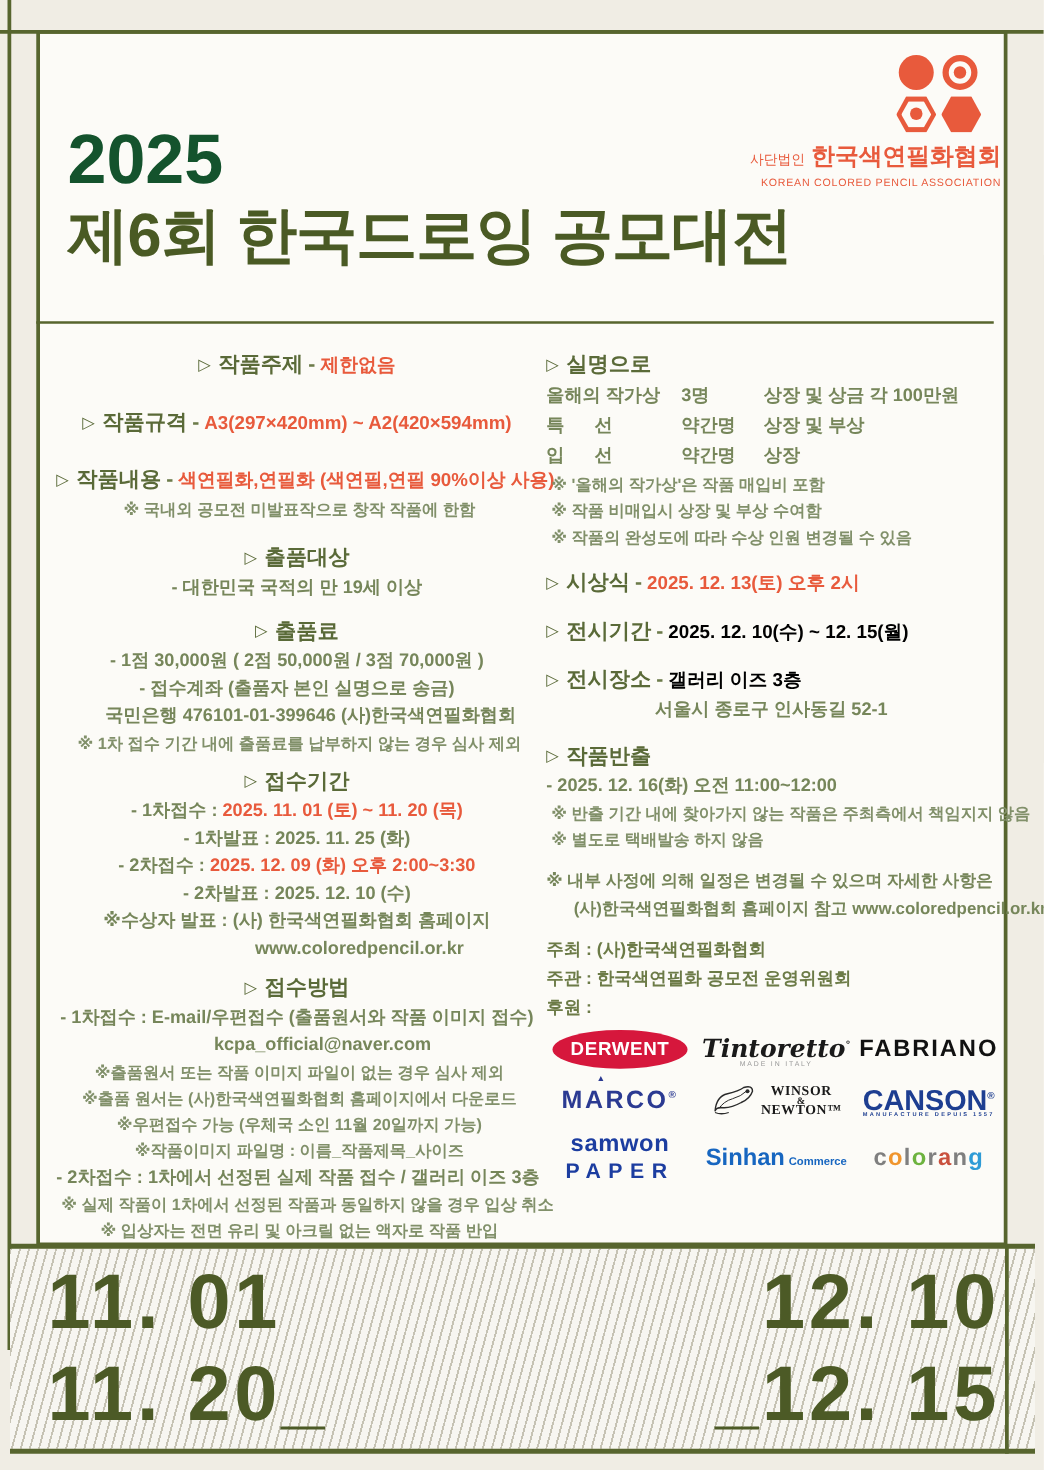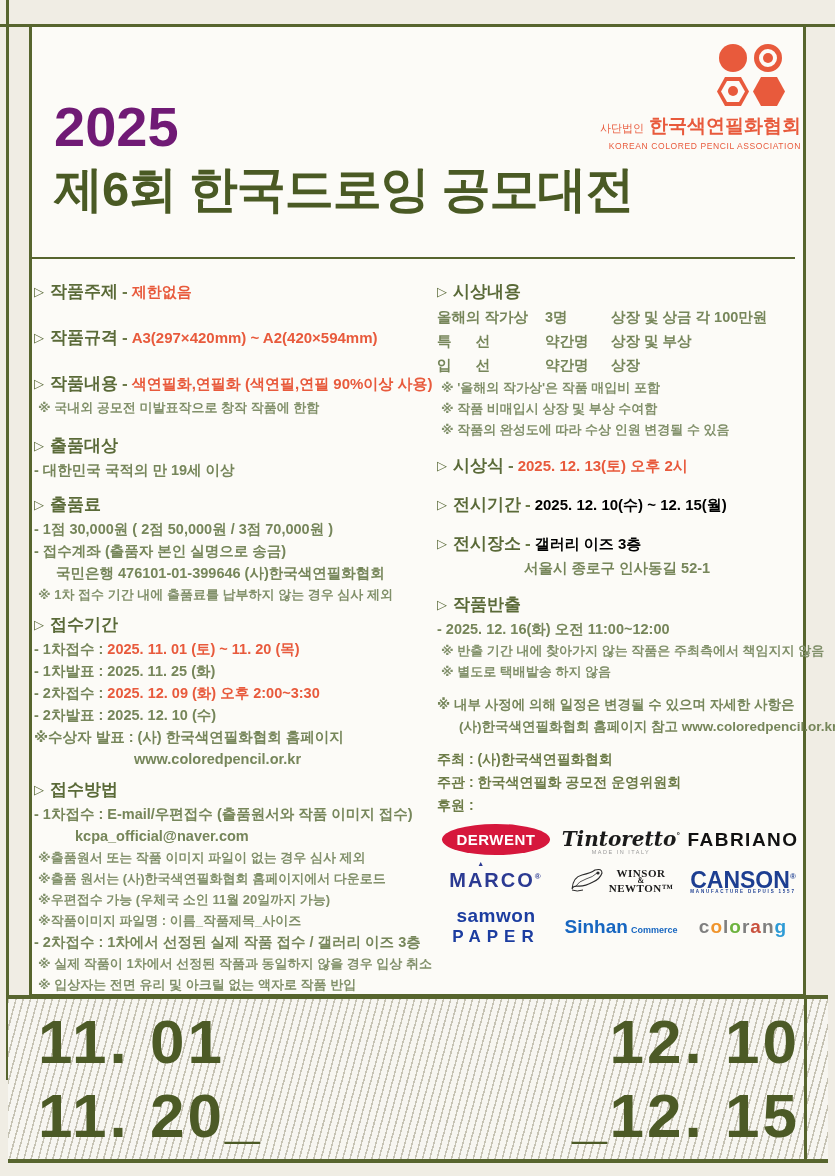--- a/index.html
+++ b/index.html
@@ -8,42 +8,42 @@
 
   
   .rule{position:absolute;background:#57652e;}
   .top-rule{left:0;top:24px;width:835px;height:3px;}
   .left-outer-line{left:6px;top:0;width:3px;height:1080px;}
   .main-box{position:absolute;left:29px;top:24px;width:777px;height:973px;border:3px solid #57652e;background:#fcfbf7;box-sizing:border-box;}
   .title-rule{left:29px;top:257px;width:766px;height:2px;}
   .band-right-line{left:804px;top:997px;width:3px;height:166px;z-index:4;}
 
   
-  .year{position:absolute;left:54px;top:98px;font-size:56px;font-weight:800;color:#701a75;letter-spacing:0px;line-height:58px;}
+  .year{position:absolute;left:54px;top:98px;font-size:56px;font-weight:800;color:#14532d;letter-spacing:0px;line-height:58px;}
   .main-title{position:absolute;left:54px;top:158px;font-size:49px;font-weight:800;color:#4a5a24;letter-spacing:-1px;line-height:62px;white-space:nowrap;}
 
   
   .logo-shapes{position:absolute;left:717px;top:44px;width:74px;height:64px;}
   .logo-shapes .shape{position:absolute;}
   .circle-filled{left:2px;top:0;width:28px;height:28px;border-radius:50%;background:#e85a3c;}
   .ring{left:37px;top:0;width:28px;height:28px;border-radius:50%;border:5px solid #e85a3c;box-sizing:border-box;}
   .ring .dot{position:absolute;left:4px;top:4px;width:10px;height:10px;border-radius:50%;background:#e85a3c;}
   .hex{clip-path:polygon(25% 0,75% 0,100% 50%,75% 100%,25% 100%,0 50%);}
   .hex-outline{left:0;top:33px;width:32px;height:29px;background:#e85a3c;}
   .hex-outline .inner{position:absolute;left:4px;top:4px;width:24px;height:21px;background:#fcfbf7;clip-path:polygon(25% 0,75% 0,100% 50%,75% 100%,25% 100%,0 50%);}
   .hex-outline .dot{position:absolute;left:11px;top:9px;width:10px;height:10px;border-radius:50%;background:#e85a3c;z-index:2;}
   .hex-filled{left:36px;top:33px;width:32px;height:29px;background:#e85a3c;}
   .logo-text{position:absolute;right:34px;top:114px;text-align:right;color:#e85a3c;}
   .logo-text .l1{font-size:19px;font-weight:700;line-height:24px;}
   .logo-text .l1 .small{font-size:11px;font-weight:400;margin-right:5px;}
   .logo-text .l2{font-size:8.5px;letter-spacing:0.6px;line-height:12px;}
 
   
   .col{position:absolute;top:280px;}
-  .col-left{left:34px;width:385px;}
+  .col-left{left:45px;width:385px;text-align:center;}
   .col-right{left:437px;width:363px;}
 
   .sec-head{font-size:17px;font-weight:700;color:#5a6a38;line-height:24px;white-space:nowrap;}
   .bullet{font-size:13px;margin-right:6px;position:relative;top:-1px;color:#5a6a38;}
   .dash{color:#6c7b4a;font-weight:700;margin:0 4px;}
   .iv{font-size:15px;font-weight:700;}
   .red{color:#e85a3c;}
   .green-val{color:#000000;}
   .body-line{font-size:14.5px;color:#76865a;line-height:22px;font-weight:600;white-space:nowrap;}
   .note-line{font-size:13px;color:#81906a;line-height:21px;font-weight:600;white-space:nowrap;margin-left:4px;}
@@ -175,21 +175,21 @@
       <div class="body-line red">- 2차접수 : 1차에서 선정된 실제 작품 접수 / 갤러리 이즈 3층</div>
       <div class="note-line">※ 실제 작품이 1차에서 선정된 작품과 동일하지 않을 경우 입상 취소</div>
       <div class="note-line">※ 입상자는  전면 유리 및 아크릴 없는 액자로 작품 반입</div>
     </div>
   </div>
 
   <div class="col col-right">
 
     <div class="mb14">
       <div class="sec-head">
-        <span class="bullet">▷</span><span>시상내용</span>
+        <span class="bullet">▷</span><span>실명으로</span>
       </div>
       <div class="aw-row">
         <span class="aw-name">올해의 작가상</span>
           <span>3명</span>
           <span>상장 및 상금 각 100만원</span>
       </div>
       <div class="aw-row">
         <span class="aw-name">특      선</span>
           <span>약간명</span>
           <span>상장 및 부상</span>

